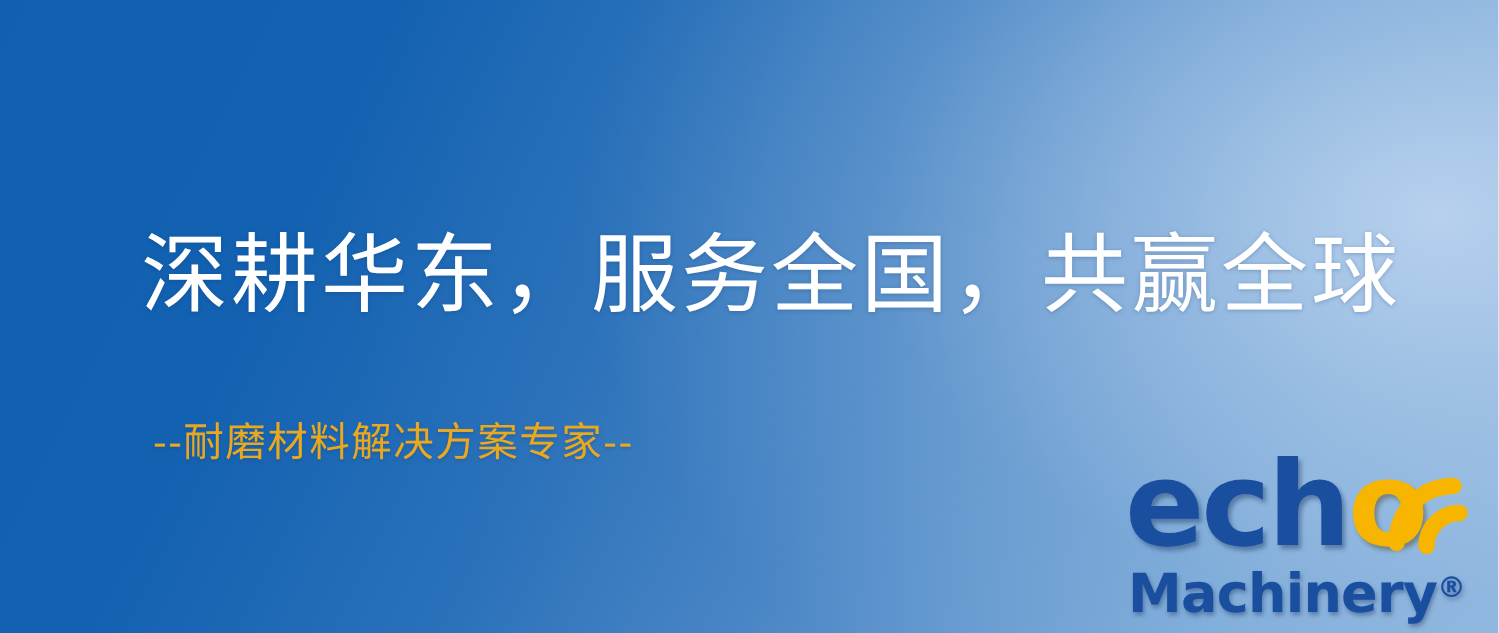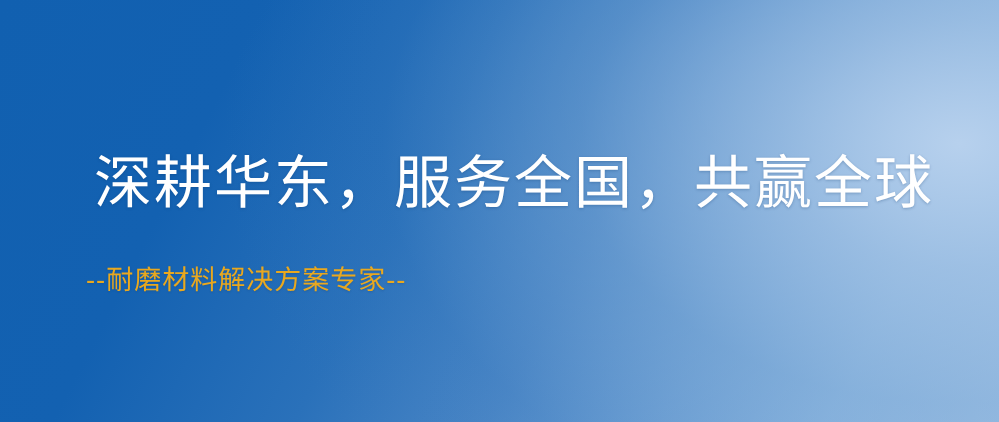--- a/index.html
+++ b/index.html
@@ -47,21 +47,21 @@
     letter-spacing: 2px;
     white-space: nowrap;
     text-shadow: 0 1px 3px rgba(10,50,100,0.28);
   }
 
   
   .subtitle {
     position: absolute;
     left: 86px;
     top: 265px;
-    margin: 0;
+    margin: 16px;
     font-family: "DejaVu Serif", "Liberation Serif", serif;
     font-size: 27px;
     line-height: 1.1;
     font-weight: 400;
     color: #e9a81e;
     letter-spacing: 1px;
     white-space: nowrap;
     text-shadow: 0 1px 2px rgba(20,60,110,0.25);
   }
 
@@ -126,14 +126,30 @@
 </style>
 </head>
 <body>
 
 <div id="banner">
 
   <h1 class="headline">深耕华东，服务全国，共赢全球</h1>
 
   <p class="subtitle">--耐磨材料解决方案专家--</p>
 
+  <div class="logo">
+
+    <div class="logo-wordmark"><span>ech</span><span class="accent-o">o</span></div>
+
+    <div class="logo-waves">
+      <svg width="80" height="76" viewBox="0 0 80 76" xmlns="http://www.w3.org/2000/svg" aria-hidden="true">
+        <g fill="none" stroke="#f7b500" stroke-linecap="round">
+          <path d="M14 68 A38 38 0 0 1 52 30" stroke-width="11"></path>
+          <path d="M34 70 A22 22 0 0 1 56 48" stroke-width="11"></path>
+        </g>
+      </svg>
+    </div>
+
+    <div class="logo-tagline"><span>Machinery</span><span class="reg-mark">®</span></div>
+
+  </div>
 
 </div>
 
 </body></html>

